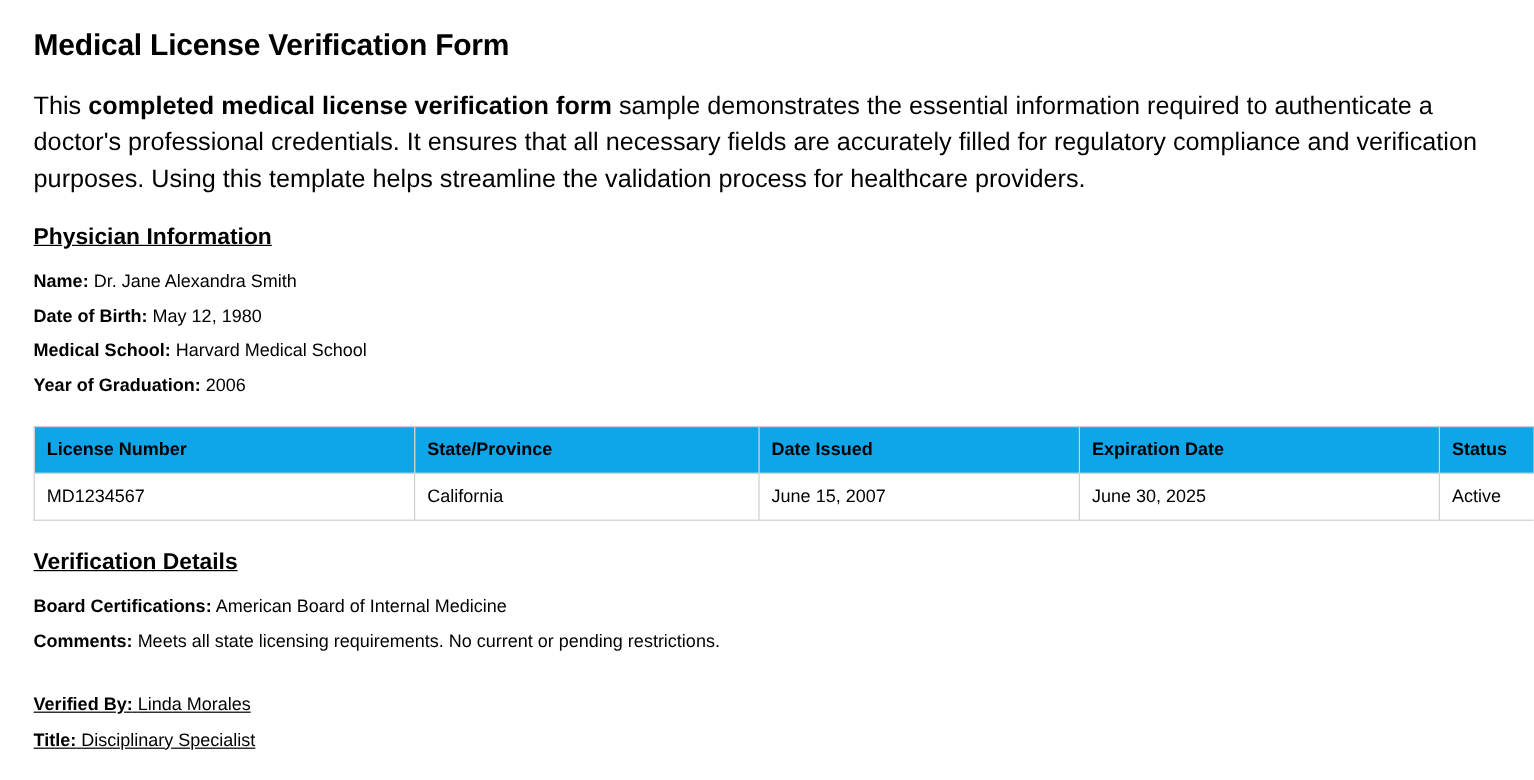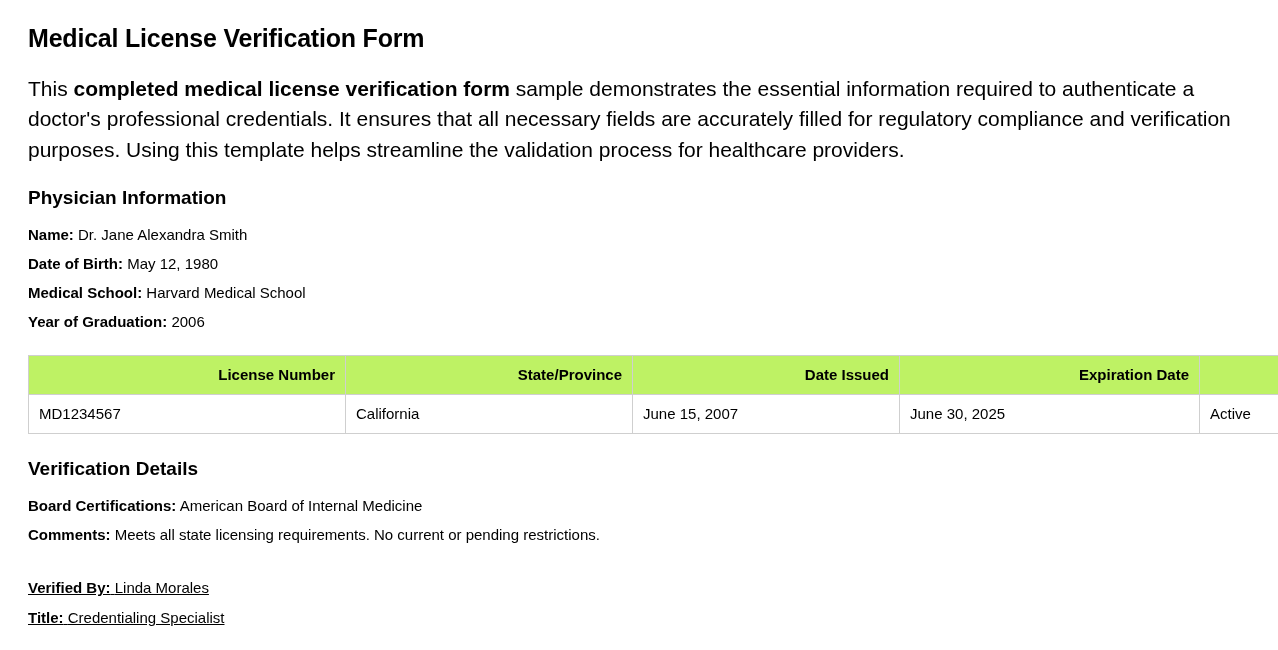--- a/index.html
+++ b/index.html
@@ -29,20 +29,21 @@
   p.intro {
     margin: 0 0 20px 0;
     font-size: 21px;
     line-height: 1.45;
     max-width: 1210px;
   }
   h2.section-title {
     font-size: 19px;
     font-weight: bold;
     margin: 15px 0 14px 0;
+    text-decoration: underline;
   }
   .field-list {
     margin: 0 0 22px 0;
   }
   .field-row {
     margin: 0 0 9px 0;
     font-size: 15px;
   }
   .field-row:last-child {
     margin-bottom: 0;
@@ -60,23 +61,23 @@
     font-size: 15px;
     table-layout: fixed;
   }
   table.license-table th,
   table.license-table td {
     border: 1px solid #cfcfcf;
     padding: 9px 10px;
     vertical-align: middle;
   }
   table.license-table th {
-    background: #bef264;
+    background: #0ea5e9;
     font-weight: bold;
-    text-align: right;
+    text-align: left;
   }
   table.license-table td {
     text-align: left;
   }
   .col-1 { width: 296px; }
   .col-2 { width: 266px; }
   .col-3 { width: 246px; }
   .col-4 { width: 279px; }
   .col-5 { width: 135px; }
 
@@ -159,18 +160,18 @@
     </div>
   </div>
 
   <div class="signoff-block">
     <div class="field-row">
       <span class="field-label">Verified By:</span>
       <span class="field-value">Linda Morales</span>
     </div>
     <div class="field-row">
       <span class="field-label">Title:</span>
-      <span class="field-value">Credentialing Specialist</span>
+      <span class="field-value">Disciplinary Specialist</span>
     </div>
 
   </div>
 
 </div>
 
 </body></html>

